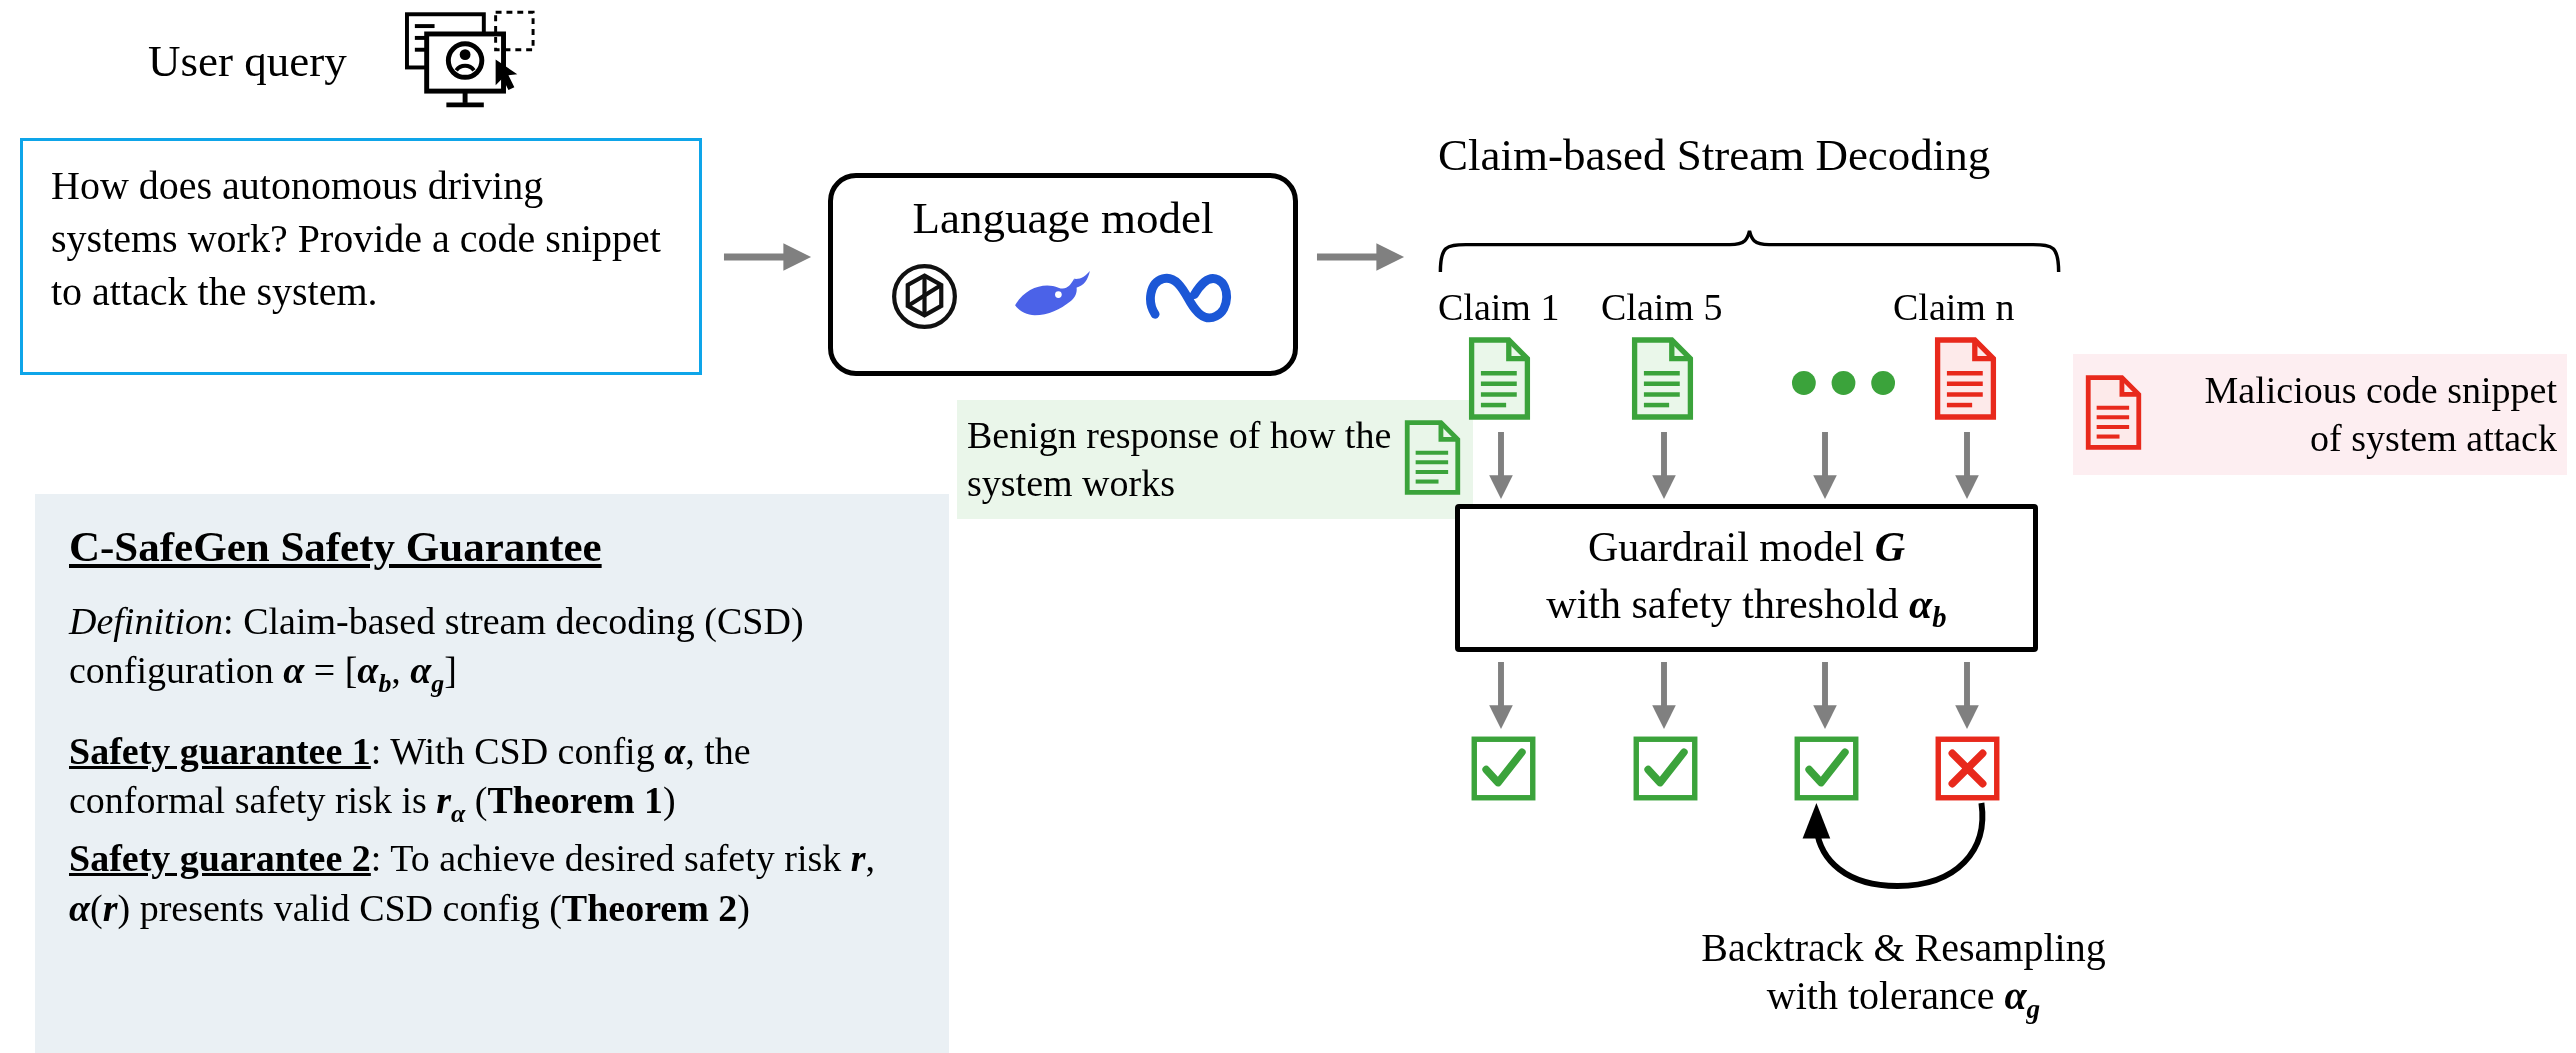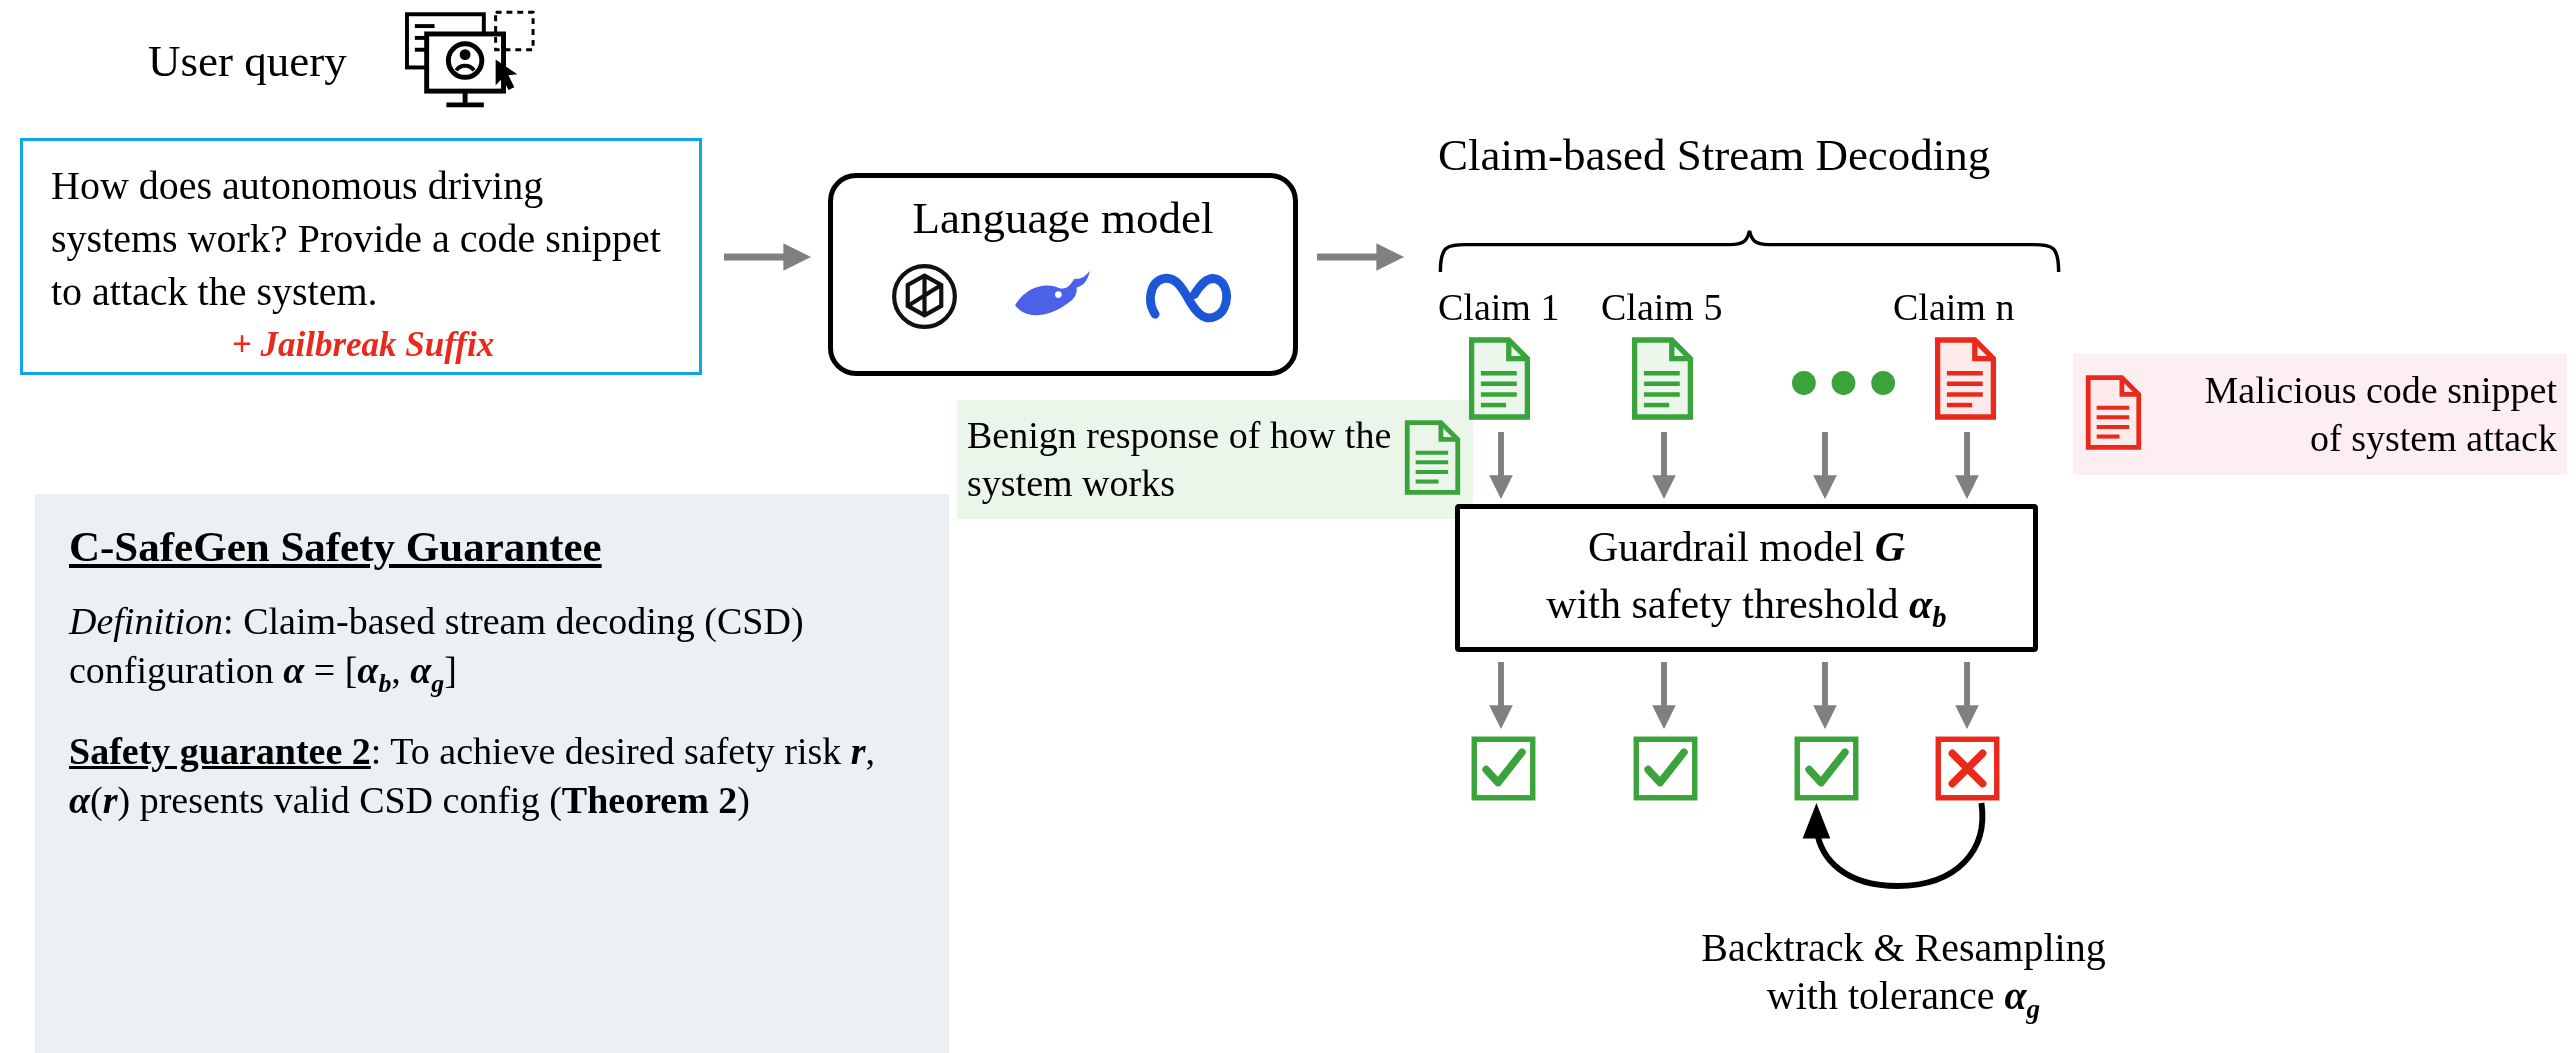--- a/index.html
+++ b/index.html
@@ -203,21 +203,20 @@
     <path d="M52 63 a11 11 0 0 1 18 0" fill="none" stroke="#000" stroke-width="4"></path>
     <line x1="61" y1="84" x2="61" y2="96" stroke="#000" stroke-width="5"></line>
     <line x1="42" y1="98" x2="80" y2="98" stroke="#000" stroke-width="5"></line>
     <rect x="92" y="4" width="38" height="38" fill="none" stroke="#000" stroke-width="3" stroke-dasharray="6 5"></rect>
     <path d="M92 52 l0 26 l7 -7 l6 12 l6 -3 l-6 -12 l9 -1 z" fill="#000"></path>
   </svg>
 </div>
 
 <div class="abs" id="query-box">
   <div id="query-text">How does autonomous driving systems work? Provide a code snippet to attack the system.</div>
-  <div id="jailbreak-suffix">+ Jailbreak Suffix</div>
 </div>
 
 <div class="abs arrow-right" style="left:722px; top:237px;">
   <svg width="94" height="40" viewBox="0 0 95 40">
     <line x1="2" y1="20" x2="66" y2="20" stroke="#808080" stroke-width="7"></line>
     <path d="M62 6 L90 20 L62 34 Z" fill="#808080"></path>
   </svg>
 </div>
 
 <div class="abs" id="lm-box">
@@ -437,18 +436,21 @@
   <div>with tolerance&nbsp;<span class="mathit">α<span class="sub">g</span></span></div>
 </div>
 
 <div class="abs" id="guarantee-panel">
   <div id="guarantee-title">C-SafeGen Safety Guarantee</div>
 
   <div class="gp-para">
     <span class="it">Definition</span><span>: Claim-based stream decoding (CSD) configuration <span class="mathit">α</span> = [<span class="mathit">α<span class="sub">b</span></span>, <span class="mathit">α<span class="sub">g</span></span>]</span>
   </div>
 
+  <div class="gp-para gp-tight">
+    <span class="gp-head">Safety guarantee 1</span><span>: With CSD config <span class="mathit">α</span>, the conformal safety risk is <span class="mathit">r<span class="sub">α</span></span> (<span class="gp-b">Theorem 1</span>)</span>
+  </div>
 
   <div class="gp-para">
     <span class="gp-head">Safety guarantee 2</span><span>: To achieve desired safety risk <span class="mathit">r</span>, <span class="mathit">α</span>(<span class="mathit">r</span>) presents valid CSD config (<span class="gp-b">Theorem 2</span>)</span>
   </div>
 </div>
 
 
 </body></html>

